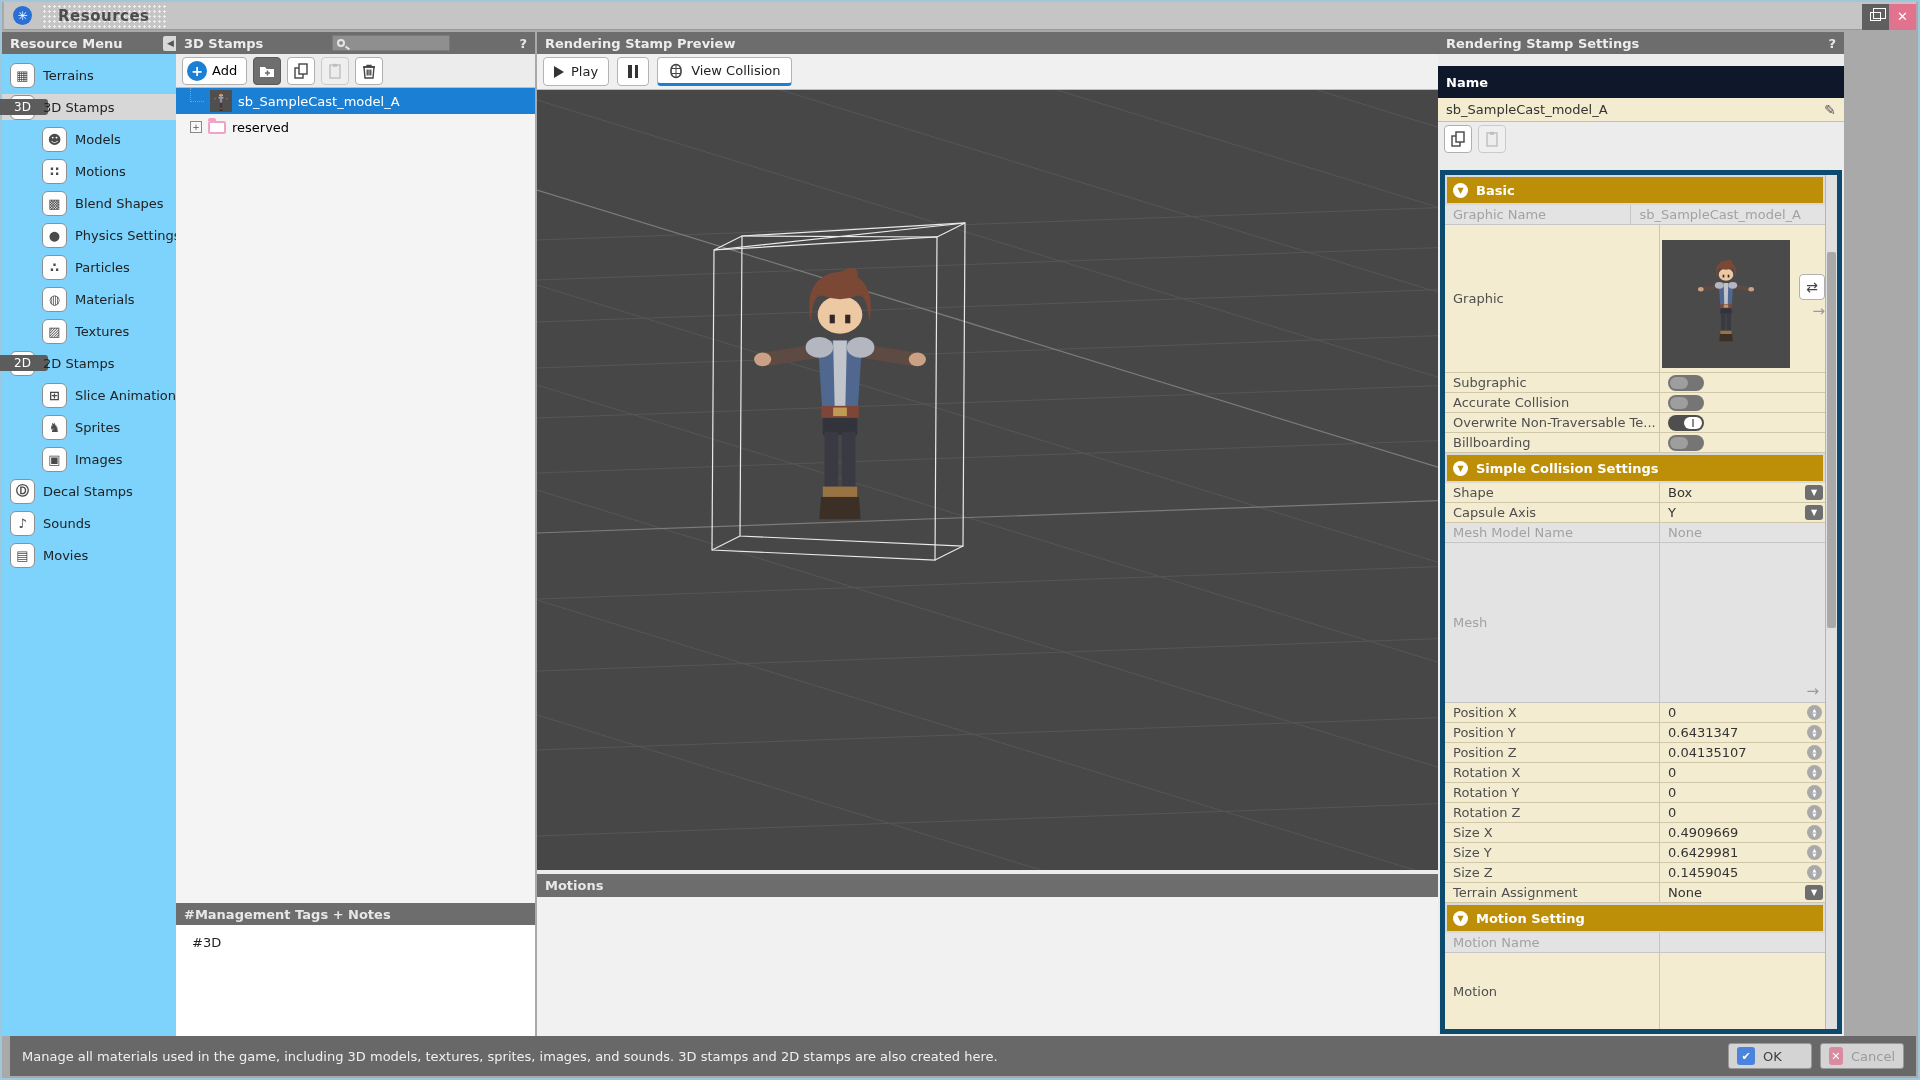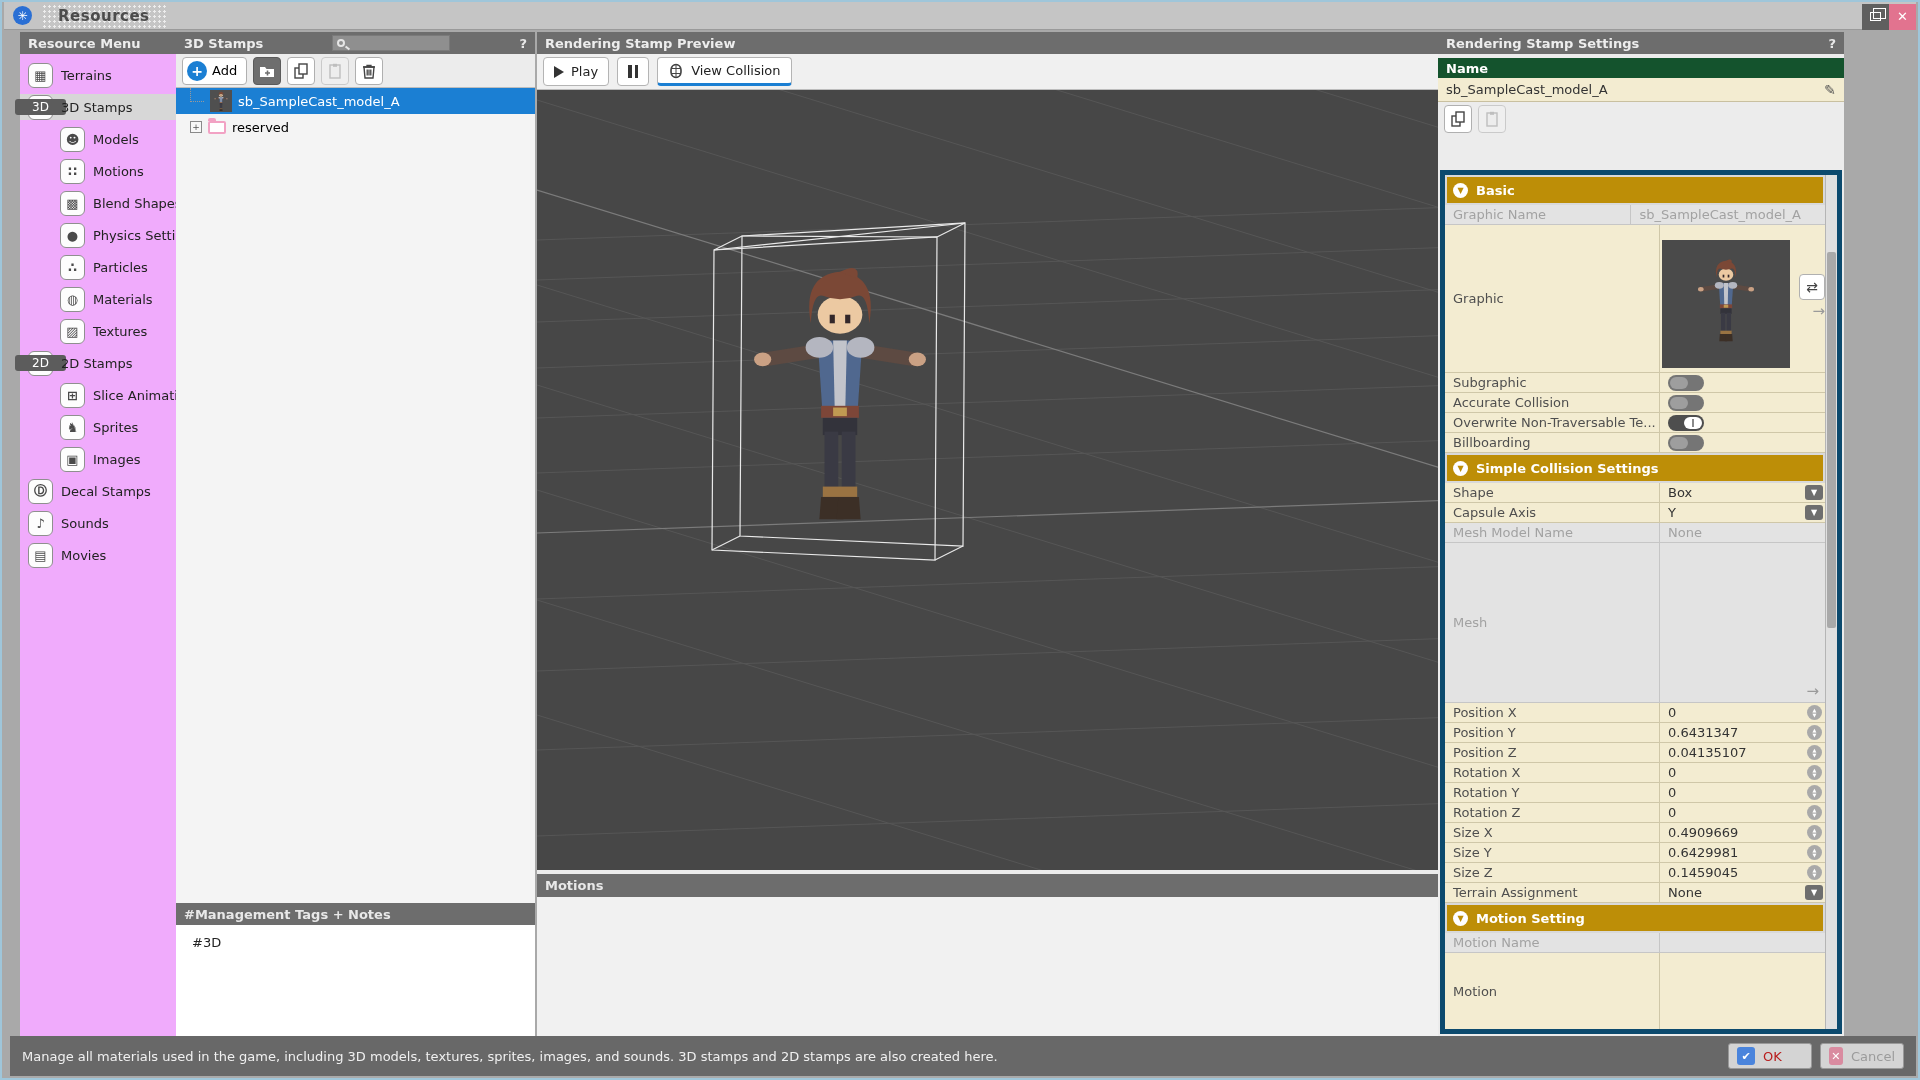--- a/index.html
+++ b/index.html
@@ -18,21 +18,21 @@
   .restore-gl::before{content:"";position:absolute;left:2px;top:-5px;width:11px;height:9px;border:1.5px solid #fff}
   #btn-close{background:#e2738f;color:#fff;font-weight:bold;font-size:13px}
   #btn-close::before{content:"✕"}
 
   
   .panel{position:absolute;top:30px;bottom:42px;background:#ececec}
   .phead{height:22px;background:#6d6d6d;color:#ededed;font-weight:bold;display:flex;align-items:center;padding:0 8px;gap:6px}
   .phelp{margin-left:auto;color:#e8e8e8;font-weight:bold;cursor:pointer}
 
   
-  #sidebar{left:18px;width:184px;background:#f0abfc}
+  #sidebar{left:0;width:184px;background:#7dd3fc}
   #sidebar .phead .collapse{margin-left:auto;width:15px;height:15px;background:#d9d9d9;color:#555;font-size:9px;display:flex;align-items:center;justify-content:center;border-radius:2px}
   #side-items{padding-top:8px}
   .side-item{height:26px;margin-bottom:6px;display:flex;align-items:center;gap:8px;padding-left:8px;cursor:pointer}
   .side-item.lvl1{padding-left:40px}
   .side-item.sel{background:#d7d7d7}
   .plate{width:25px;height:25px;background:#fdfdfd;border:1px solid #8f8f8f;border-radius:6px;display:flex;align-items:center;justify-content:center;color:#4a4a4a;font-size:13px;flex:0 0 auto}
   .plate .pglyph{font-weight:bold}
   .plate .txtglyph{font-size:12px;font-weight:normal;background:#5c5c5c;color:#fff;padding:1px 17px;border-radius:3px}
   .slabel{color:#222;white-space:nowrap}
 
@@ -69,21 +69,21 @@
   .pausebars{display:flex;gap:3px}
   .pausebars i{display:block;width:3.5px;height:13px;background:#333}
   #view-collision{position:relative;border-bottom:3px solid #1b7fd3}
   #vc-icon{display:flex}
   #viewport{position:absolute;top:58px;left:0;right:0;height:780px;background:#474747;cursor:grab}
   #motions-head{position:absolute;left:0;right:0;top:842px;height:23px;background:#6d6d6d;color:#e8e8e8;font-weight:bold;display:flex;align-items:center;padding:0 8px}
   #motions-body{position:absolute;left:0;right:0;top:865px;bottom:0;background:#f1f1f1}
 
   
   #settings{left:1436px;width:406px;background:#ececec}
-  .goldbar{height:20px;background:#14532d;color:#fff;font-weight:bold;display:flex;align-items:center;padding:4px 8px;margin-top:4px}
+  .goldbar{height:20px;background:#0f172a;color:#fff;font-weight:bold;display:flex;align-items:center;padding:16px 8px;margin-top:12px}
   #name-row{height:24px;background:#f3ecd1;border-bottom:1px solid #c9c0a0;display:flex;align-items:center;padding:0 8px;color:#333}
   .pencil{margin-left:auto;color:#555;font-size:14px}
   .pencil::before{content:"✎"}
   #set-toolbar{height:34px;display:flex;align-items:center;gap:6px;padding:0 6px}
   #sections{position:absolute;left:2px;right:2px;top:138px;bottom:2px;border:5px solid #0c4a6e;background:#d9d9d9;display:flex}
   #sec-col{flex:1;display:flex;flex-direction:column;overflow:hidden}
   .sheader{height:26px;margin:2px;background:#bd8e07;color:#fff;font-weight:bold;display:flex;align-items:center;gap:8px;padding:0 6px;flex:0 0 auto}
   .chev{width:15px;height:15px;border-radius:50%;background:#fff;color:#bd8e07;font-size:8px;display:flex;align-items:center;justify-content:center;flex:0 0 auto}
   .chev::before{content:"▼"}
   .srow{display:flex;border-bottom:1px solid #cfc7a8;height:20px;flex:0 0 auto;background:#f3ecd1}
@@ -117,21 +117,21 @@
 
   
   #statusbar{position:absolute;left:8px;right:2px;bottom:2px;height:40px;background:#686868;display:flex;align-items:center;padding:0 12px;gap:10px}
   #status-msg{color:#f0f0f0}
   #status-btns{margin-left:auto;display:flex;gap:8px}
   .stbtn{width:84px;height:26px;background:#d4d4d4;border:1px solid #999;border-radius:3px;display:flex;align-items:center;gap:8px;padding:0 8px;cursor:pointer}
   .okic{width:18px;height:18px;background:#4a84dc;border-radius:3px;color:#fff;font-size:11px;font-weight:bold;display:flex;align-items:center;justify-content:center}
   .okic::before{content:"✔"}
   .cxic{width:18px;height:18px;background:#d98ba0;border-radius:3px;color:#fff;font-size:11px;font-weight:bold;display:flex;align-items:center;justify-content:center}
   .cxic::before{content:"✕"}
-  #btn-ok span.l{color:#b91c1c}
+  #btn-ok span.l{color:#404040}
   #btn-cancel span.l{color:#9b9b9b}
   svg.icon{display:block}
 </style>
 </head>
 <body>
 
 <svg width="0" height="0" style="position:absolute">
   <symbol id="charfig" viewBox="0 0 100 160">
     <path d="M6,55 L37,50 L38,58 L7,63 Z" fill="#5d4a42"></path>
     <path d="M63,50 L94,55 L93,63 L62,58 Z" fill="#5d4a42"></path>

